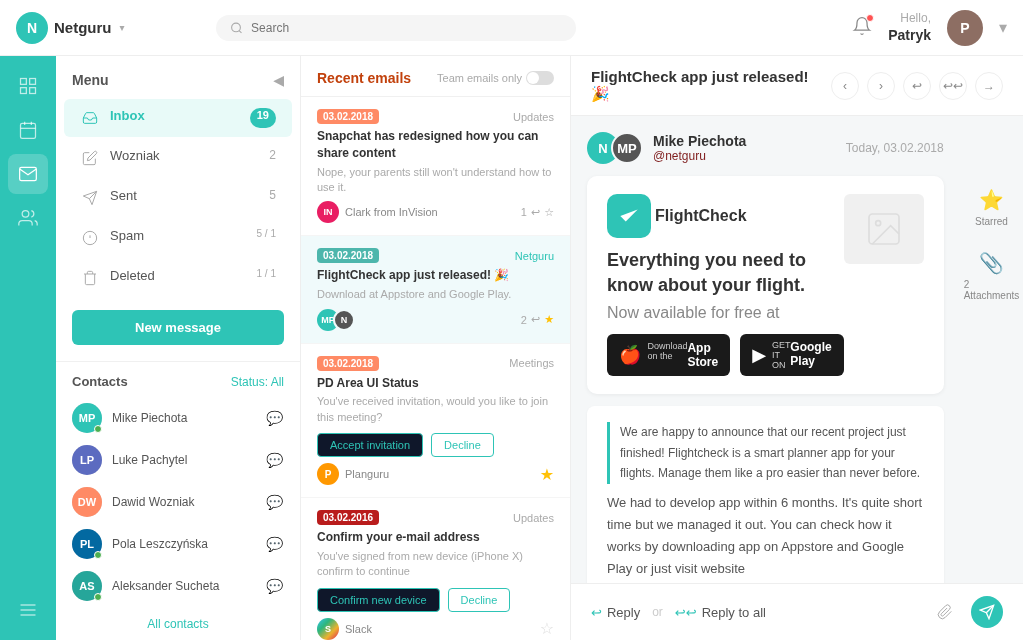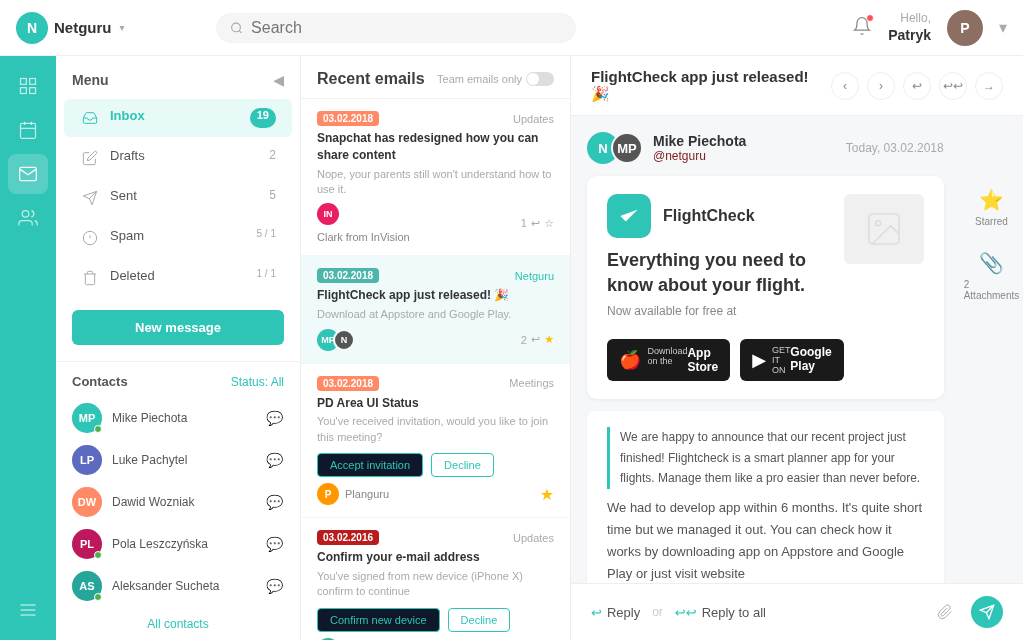--- a/index.html
+++ b/index.html
@@ -8,21 +8,21 @@
     
     .topnav {
       height: 56px; background: #fff; display: flex; align-items: center;
       padding: 0 16px; border-bottom: 1px solid #eee; flex-shrink: 0; z-index: 10;
     }
     .topnav-logo { display: flex; align-items: center; gap: 6px; min-width: 180px; }
     .topnav-logo-circle { width: 32px; height: 32px; border-radius: 50%; background: #2ec4b6; display: flex; align-items: center; justify-content: center; color: #fff; font-weight: 700; font-size: 14px; }
     .topnav-logo-name { font-weight: 600; font-size: 15px; color: #333; }
     .topnav-logo-chevron { color: #aaa; font-size: 10px; margin-left: 2px; }
     .topnav-search { flex: 1; max-width: 360px; margin: 0 20px; display: flex; align-items: center; background: #f5f5f5; border-radius: 20px; padding: 6px 14px; gap: 8px; }
-    .topnav-search input { background: none; border: none; outline: none; font-size: 16px; color: #7f1d1d; width: 100%; }
+    .topnav-search input { background: none; border: none; outline: none; font-size: 12px; color: #7f1d1d; width: 100%; }
     .search-icon-svg { color: #aaa; }
     .topnav-right { margin-left: auto; display: flex; align-items: center; gap: 16px; }
     .notif-btn { position: relative; cursor: pointer; color: #555; }
     .notif-dot { width: 8px; height: 8px; background: #ff5252; border-radius: 50%; position: absolute; top: -2px; right: -2px; border: 1px solid #fff; }
     .topnav-greeting { text-align: right; line-height: 1.3; }
     .topnav-greeting-hello { font-size: 12px; color: #aaa; }
     .topnav-greeting-name { font-size: 14px; font-weight: 600; color: #333; }
     .avatar { width: 36px; height: 36px; border-radius: 50%; background: #ccc; overflow: hidden; display: flex; align-items: center; justify-content: center; font-weight: 700; color: #fff; font-size: 14px; }
 
     
@@ -68,36 +68,36 @@
     .contact-name { flex: 1; font-size: 12px; color: #555; }
     .contact-chat { color: #ccc; font-size: 14px; }
     .all-contacts { text-align: center; padding: 10px; font-size: 12px; color: #2ec4b6; cursor: pointer; }
 
     
     .email-list-panel {
       width: 270px; background: #fff; border-right: 1px solid #eee; flex-shrink: 0;
       display: flex; flex-direction: column; overflow: hidden;
     }
     .email-list-header { padding: 14px 16px 10px; border-bottom: 1px solid #f0f0f0; display: flex; align-items: center; justify-content: space-between; }
-    .email-list-title { font-size: 16px; font-weight: 600; color: #404040; }
+    .email-list-title { font-size: 14px; font-weight: 600; color: #c2410c; }
     .team-toggle { display: flex; align-items: center; gap: 4px; font-size: 11px; color: #aaa; }
     .toggle-switch { width: 28px; height: 14px; background: #ddd; border-radius: 7px; position: relative; cursor: pointer; }
     .toggle-switch-knob { width: 12px; height: 12px; background: #fff; border-radius: 50%; position: absolute; top: 1px; left: 1px; transition: left 0.2s; }
     .email-items { overflow-y: auto; flex: 1; }
     .email-item { padding: 12px 16px; border-bottom: 1px solid #f5f5f5; cursor: pointer; }
     .email-item.selected { background: #f0fafb; }
     .email-item-top { display: flex; align-items: center; justify-content: space-between; margin-bottom: 4px; }
     .email-date-tag { font-size: 10px; color: #fff; background: #ff8a65; padding: 2px 6px; border-radius: 4px; font-weight: 600; }
     .email-date-tag.blue { background: #4db6ac; }
     .email-category { font-size: 11px; color: #aaa; }
     .email-category.netguru { color: #2ec4b6; }
     .email-subject { font-size: 12px; font-weight: 600; color: #333; margin-bottom: 3px; line-height: 1.4; }
     .email-preview { font-size: 11px; color: #aaa; line-height: 1.4; }
     .email-footer { display: flex; align-items: center; justify-content: space-between; margin-top: 6px; }
-    .email-sender { display: flex; align-items: flex-start; gap: 6px; flex-direction: column; }
+    .email-sender { display: flex; align-items: center; gap: 6px; }
     .sender-avatar { width: 22px; height: 22px; border-radius: 50%; display: flex; align-items: center; justify-content: center; font-size: 9px; font-weight: 700; color: #fff; }
     .sender-name { font-size: 11px; color: #888; }
     .email-meta { display: flex; align-items: center; gap: 4px; font-size: 11px; color: #aaa; }
     .invite-btns { display: flex; gap: 8px; margin-top: 8px; }
     .invite-btn { padding: 5px 12px; border-radius: 4px; font-size: 11px; cursor: pointer; border: 1px solid #2ec4b6; color: #2ec4b6; background: #fff; }
     .invite-btn.accept { background: #0f172a; }
     .planguru-row { display: flex; align-items: center; justify-content: space-between; margin-top: 6px; }
 
     
     .email-detail {
@@ -112,26 +112,26 @@
     .email-sender-row { display: flex; align-items: center; gap: 10px; margin-bottom: 12px; }
     .sender-combined-avatar { display: flex; }
     .sender-combined-avatar .av1 { width: 32px; height: 32px; border-radius: 50%; background: #2ec4b6; color: #fff; font-weight: 700; font-size: 13px; display: flex; align-items: center; justify-content: center; }
     .sender-combined-avatar .av2 { width: 32px; height: 32px; border-radius: 50%; background: #555; color: #fff; font-weight: 700; font-size: 13px; display: flex; align-items: center; justify-content: center; margin-left: -8px; border: 2px solid #f5f7f8; }
     .sender-info .name { font-size: 14px; font-weight: 600; color: #333; }
     .sender-info .handle { font-size: 12px; color: #7f1d1d; }
     .email-date-right { margin-left: auto; font-size: 12px; color: #aaa; }
 
     
     .app-card { background: #fff; border-radius: 10px; padding: 18px 20px; margin-bottom: 12px; box-shadow: 0 1px 4px rgba(0,0,0,0.06); }
-    .app-card-logo-row { display: flex; align-items: center; gap: 12px; margin-bottom: 10px; }
+    .app-card-logo-row { display: flex; align-items: center; gap: 4px; margin-bottom: 10px; }
     .app-card-logo { width: 44px; height: 44px; border-radius: 10px; background: #2ec4b6; display: flex; align-items: center; justify-content: center; }
     .app-card-logo svg { width: 26px; height: 26px; fill: #fff; }
     .app-card-name { font-size: 16px; font-weight: 600; color: #333; }
     .app-card-tagline { font-size: 18px; font-weight: 600; color: #333; line-height: 1.4; margin-bottom: 6px; }
-    .app-card-available { font-size: 12px; color: #888; margin-bottom: 21px; }
+    .app-card-available { font-size: 16px; color: #888; margin-bottom: 12px; }
     .app-store-btns { display: flex; gap: 10px; }
     .store-btn { background: #1a1a1a; color: #fff; border-radius: 6px; padding: 6px 12px; display: flex; align-items: center; gap: 6px; cursor: pointer; }
     .store-btn-icon { font-size: 18px; }
     .store-btn-text { display: flex; flex-direction: row; }
     .store-btn-sub { font-size: 9px; color: #ccc; }
     .store-btn-name { font-size: 12px; font-weight: 600; color: #fff; }
     .placeholder-img { width: 80px; height: 70px; background: #f0f0f0; border-radius: 6px; display: flex; align-items: center; justify-content: center; color: #ccc; font-size: 24px; }
 
     
     .email-text-block { background: #fff; border-radius: 8px; padding: 16px 20px; font-size: 13px; color: #555; line-height: 1.7; margin-bottom: 10px; box-shadow: 0 1px 3px rgba(0,0,0,0.05); }
@@ -250,21 +250,21 @@
       <span class="nav-item-label">Inbox</span>
       <span class="nav-item-badge">19</span>
     </div>
     <div class="nav-item">
       <span class="nav-item-icon">
         <svg width="16" height="16" viewBox="0 0 24 24" fill="none" stroke="#aaa" stroke-width="1.5">
             <path d="M11 4H4a2 2 0 0 0-2 2v14a2 2 0 0 0 2 2h14a2 2 0 0 0 2-2v-7"></path>
             <path d="M18.5 2.5a2.121 2.121 0 0 1 3 3L12 15l-4 1 1-4 9.5-9.5z"></path>
           </svg>
       </span>
-      <span class="nav-item-label">Drafts</span>
+      <span class="nav-item-label">Wozniak</span>
       <span class="nav-item-count">2</span>
     </div>
     <div class="nav-item">
       <span class="nav-item-icon">
         <svg width="16" height="16" viewBox="0 0 24 24" fill="none" stroke="#aaa" stroke-width="1.5">
             <line x1="22" y1="2" x2="11" y2="13"></line>
             <polygon points="22 2 15 22 11 13 2 9 22 2"></polygon>
           </svg>
       </span>
       <span class="nav-item-label">Sent</span>
@@ -317,21 +317,21 @@
       </div>
       <div class="contact-item">
         <div class="contact-avatar">
           <div class="contact-avatar-inner" style="background:#ff8a65;">DW</div>
         </div>
         <span class="contact-name">Dawid Wozniak</span>
         <span class="contact-chat">💬</span>
       </div>
       <div class="contact-item">
         <div class="contact-avatar">
-          <div class="contact-avatar-inner" style="background:#be185d;">PL</div>
+          <div class="contact-avatar-inner" style="background:#0369a1;">PL</div>
           <div class="online-dot"></div>
         </div>
         <span class="contact-name">Pola Leszczyńska</span>
         <span class="contact-chat">💬</span>
       </div>
       <div class="contact-item">
         <div class="contact-avatar">
           <div class="contact-avatar-inner" style="background:#26a69a;">AS</div>
           <div class="online-dot"></div>
         </div>

